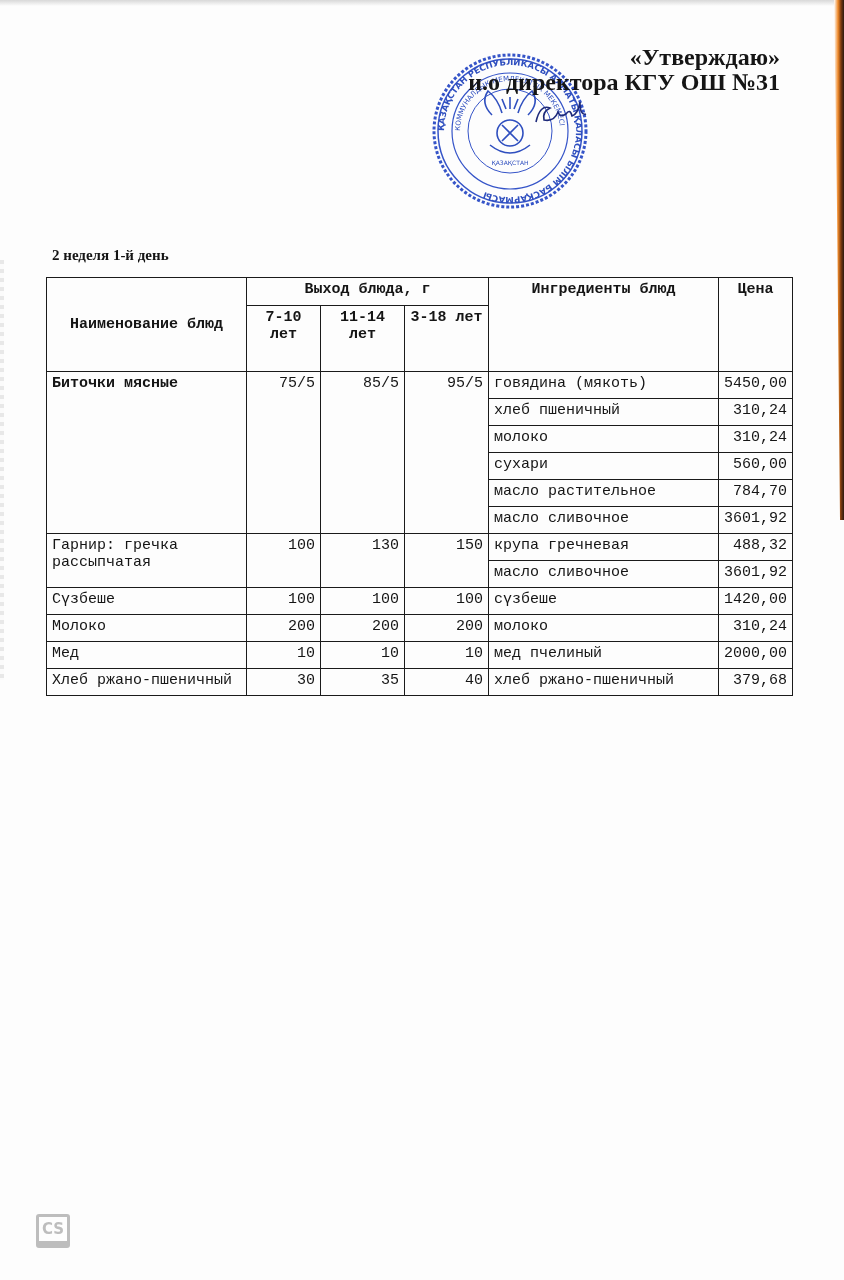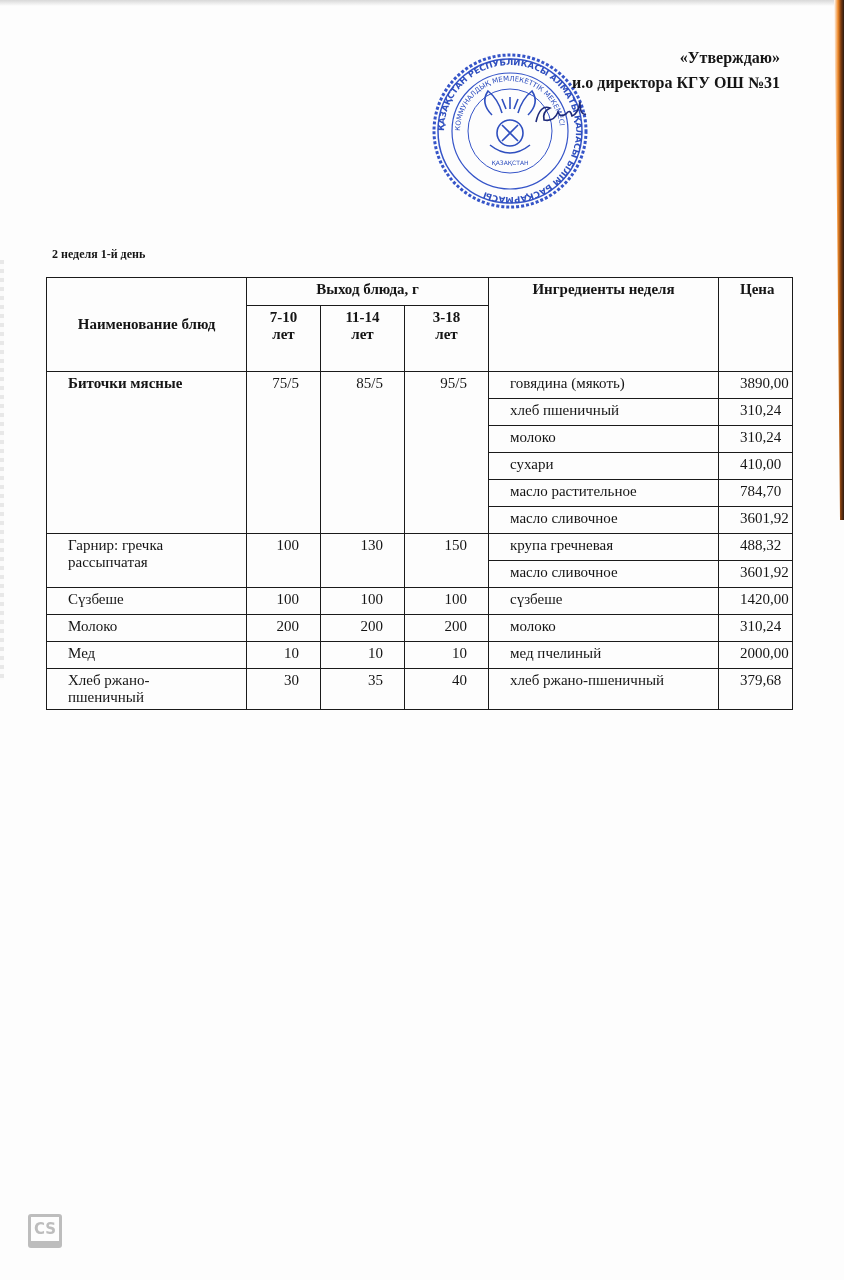--- a/index.html
+++ b/index.html
@@ -18,57 +18,57 @@
     position: absolute; left: 0; top: 0; width: 844px; height: 6px;
     background: linear-gradient(#d8d8d8, rgba(255,255,255,0));
   }
   .left-marks {
     position: absolute; left: 0; top: 260px; width: 4px; height: 420px;
     background: repeating-linear-gradient(#e8e8e8 0 4px, #fbfbfb 4px 9px);
   }
 
   .approval {
     position: absolute; right: 64px; top: 45px; text-align: right;
-    font-weight: bold; font-size: 16px; line-height: 25px;
+    font-weight: bold; font-size: 24px; line-height: 25px;
   }
   .approval .line { display: block; }
   .sign-line {
     display: inline-block; width: 90px; border-bottom: 1px solid #222; margin-right: 2px;
     height: 14px; vertical-align: baseline; position: relative;
   }
   .signature {
     position: absolute; left: 530px; top: 100px; width: 70px; height: 28px;
   }
   .stamp {
     position: absolute; left: 432px; top: 53px; width: 156px; height: 156px;
   }
 
   .day-title {
-    position: absolute; left: 52px; top: 247px; font-weight: bold; font-size: 12px;
+    position: absolute; left: 52px; top: 247px; font-weight: bold; font-size: 15px;
   }
 
   table.menu {
     position: absolute; left: 46px; top: 277px;
     border-collapse: collapse; table-layout: fixed;
     width: 746px; font-size: 15px;
   }
   table.menu td, table.menu th {
-    border: 1.5px solid #1b1b1b; padding: 3px 21px; vertical-align: top;
+    border: 1.5px solid #1b1b1b; padding: 3px 5px; vertical-align: top; font-family: Liberation Mono, monospace;
   }
   table.menu th { font-weight: bold; text-align: center; }
   .hdr-dish { vertical-align: middle !important; }
   .hdr-out { height: 28px; }
   .hdr-age { height: 66px; }
   .num { text-align: right; }
   .price { text-align: right; }
   .dish-bold { font-weight: bold; }
   .row-h { height: 27px; }
 
   .watermark {
-    position: absolute; left: 28px; top: 1214px; display: flex; align-items: center;
+    position: absolute; left: 36px; top: 1214px; display: flex; align-items: center;
     color: #b9b9b9; font-family: "DejaVu Sans", sans-serif; font-size: 25px;
   }
   .cs-logo {
     width: 34px; height: 34px; border: 3px solid #bdbdbd; border-radius: 3px;
     box-sizing: border-box; display: flex; align-items: center; justify-content: center;
     font-size: 15px; font-weight: bold; color: #bdbdbd; margin-right: 12px;
     border-bottom-width: 7px;
   }
 </style>
 </head>
@@ -120,50 +120,50 @@
     <col style="width:74px">
     <col style="width:84px">
     <col style="width:84px">
     <col style="width:230px">
     <col style="width:74px">
   </colgroup>
   <thead>
     <tr class="hdr-out">
       <th rowspan="2" class="hdr-dish">Наименование блюд</th>
       <th colspan="3">Выход блюда, г</th>
-      <th rowspan="2">Ингредиенты неделя</th>
+      <th rowspan="2">Ингредиенты блюд</th>
       <th rowspan="2">Цена</th>
     </tr>
     <tr class="hdr-age">
       <th>7-10 лет</th>
       <th>11-14 лет</th>
       <th>3-18 лет</th>
     </tr>
   </thead>
   <tbody>
 
     <tr class="row-h">
       <td rowspan="6" class="dish-bold">Биточки мясные</td>
       <td rowspan="6" class="num">75/5</td>
       <td rowspan="6" class="num">85/5</td>
       <td rowspan="6" class="num">95/5</td>
       <td>говядина (мякоть)</td>
-      <td class="price">3890,00</td>
+      <td class="price">5450,00</td>
     </tr>
     <tr class="row-h">
       <td>хлеб пшеничный</td>
       <td class="price">310,24</td>
     </tr>
     <tr class="row-h">
       <td>молоко</td>
       <td class="price">310,24</td>
     </tr>
     <tr class="row-h">
       <td>сухари</td>
-      <td class="price">410,00</td>
+      <td class="price">560,00</td>
     </tr>
     <tr class="row-h">
       <td>масло растительное</td>
       <td class="price">784,70</td>
     </tr>
     <tr class="row-h">
       <td>масло сливочное</td>
       <td class="price">3601,92</td>
     </tr>
 

